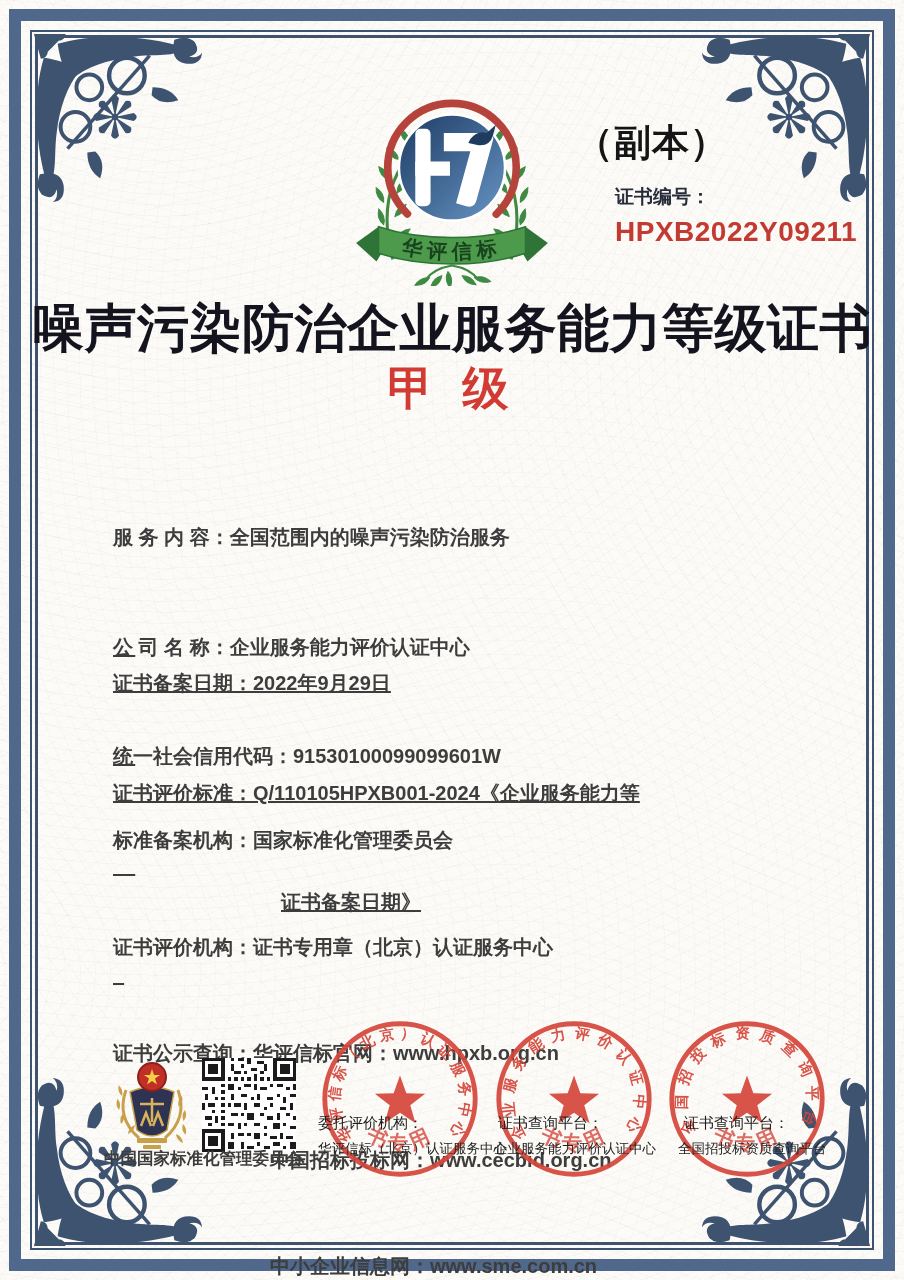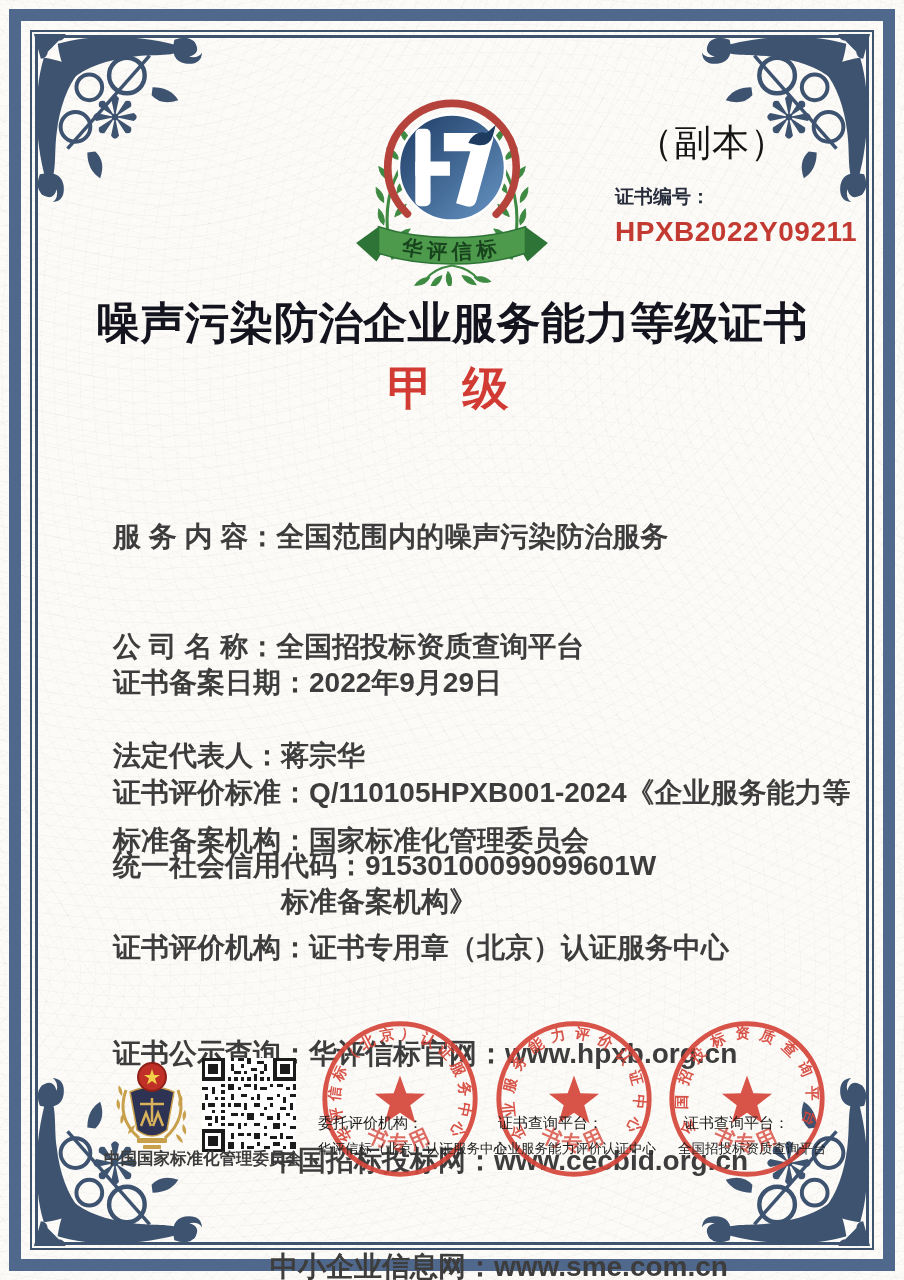--- a/index.html
+++ b/index.html
@@ -18,32 +18,32 @@
   .frame-band  { position:absolute; inset:9px;  border:12px solid #50688c; pointer-events:none; }
   .frame-thin  { position:absolute; inset:30px; border:2px  solid #3d5370; pointer-events:none; }
   .frame-thick { position:absolute; inset:35px; border:3px  solid #3d5370; pointer-events:none; }
   .corner { position:absolute; width:178px; height:178px; color:#3d5370; }
   .corner.tl { top:28px;  left:28px; }
   .corner.tr { top:28px;  right:28px;  transform:scaleX(-1); }
   .corner.bl { bottom:28px; left:28px; transform:scaleY(-1); }
   .corner.br { bottom:28px; right:28px; transform:scale(-1,-1); }
   
   .logo { position:absolute; left:350px; top:90px; width:204px; height:196px; }
-  .copy-label { position:absolute; left:636px; top:118px; font-size:37px; font-weight:400; color:#151515; letter-spacing:1px; }
+  .copy-label { position:absolute; left:576px; top:118px; font-size:37px; font-weight:700; color:#151515; letter-spacing:1px; }
   .certno-label { position:absolute; left:615px; top:184px; font-size:19px; font-weight:700; color:#262c3a; }
   .certno-value { position:absolute; left:615px; top:216px; font-size:28px; font-weight:700; color:#c23a31; letter-spacing:.5px; }
   
   .title { position:absolute; left:0; right:0; top:294px; text-align:center;
-           font-size:44px; font-weight:900; color:#14141f; letter-spacing:0.5px; }
+           font-size:52px; font-weight:900; color:#14141f; letter-spacing:0.5px; }
   .grade { position:absolute; left:0; right:0; top:358px; text-align:center;
            font-size:46px; font-weight:900; color:#d23b33; letter-spacing:8px; }
   
-  .block { position:absolute; left:113px; font-size:28px; font-weight:700; color:#3d3d3d; line-height:36.5px; white-space:pre; }
+  .block { position:absolute; left:113px; font-size:20px; font-weight:700; color:#3d3d3d; line-height:36.5px; white-space:pre; }
   .b1 { top:446px; }
-  .b2 { top:592px; }
+  .b2 { top:592px;text-decoration:underline; }
   .b3 { top:752px; line-height:35.5px; }
   .wrap-indent { padding-left:168px; }
   .sub-indent  { padding-left:157px; }
   
   .emblem { position:absolute; left:106px; top:1056px; width:92px; height:96px; }
   .qr { position:absolute; left:202px; top:1058px; width:94px; height:94px; }
   .emblem-caption { position:absolute; left:88px; top:1148px; width:214px; text-align:right;
                     font-size:16.5px; font-weight:600; color:#3c3c3c; }
   .seal { position:absolute; width:166px; height:166px; top:1016px; opacity:.92; }
   .seal.s1 { left:317px; } .seal.s2 { left:491px; } .seal.s3 { left:664px; }
@@ -183,29 +183,28 @@
 
   <div class="copy-label">（副本）</div>
   <div class="certno-label">证书编号：</div>
   <div class="certno-value">HPXB2022Y09211</div>
 
   <div class="title">噪声污染防治企业服务能力等级证书</div>
   <div class="grade">甲 级</div>
 
   <div class="block b1">
     <div>服 务 内 容：全国范围内的噪声污染防治服务</div>
-    <div>公 司 名 称：全国招投标资质查询平台</div>
-    <div>法定代表人：蒋宗华</div>
+    <div>公 司 名 称：企业服务能力评价认证中心</div>
     <div>统一社会信用代码：91530100099099601W</div>
   </div>
 
   <div class="block b2">
     <div>证书备案日期：2022年9月29日</div>
     <div>证书评价标准：Q/110105HPXB001-2024《企业服务能力等</div>
-    <div class="wrap-indent">标准备案机构》</div>
+    <div class="wrap-indent">证书备案日期》</div>
   </div>
 
   <div class="block b3">
     <div>标准备案机构：国家标准化管理委员会</div>
     <div>证书评价机构：证书专用章（北京）认证服务中心</div>
     <div>证书公示查询：华评信标官网：www.hpxb.org.cn</div>
     <div class="sub-indent">中国招标投标网：www.cecbid.org.cn</div>
     <div class="sub-indent">中小企业信息网：www.sme.com.cn</div>
     
   </div>

